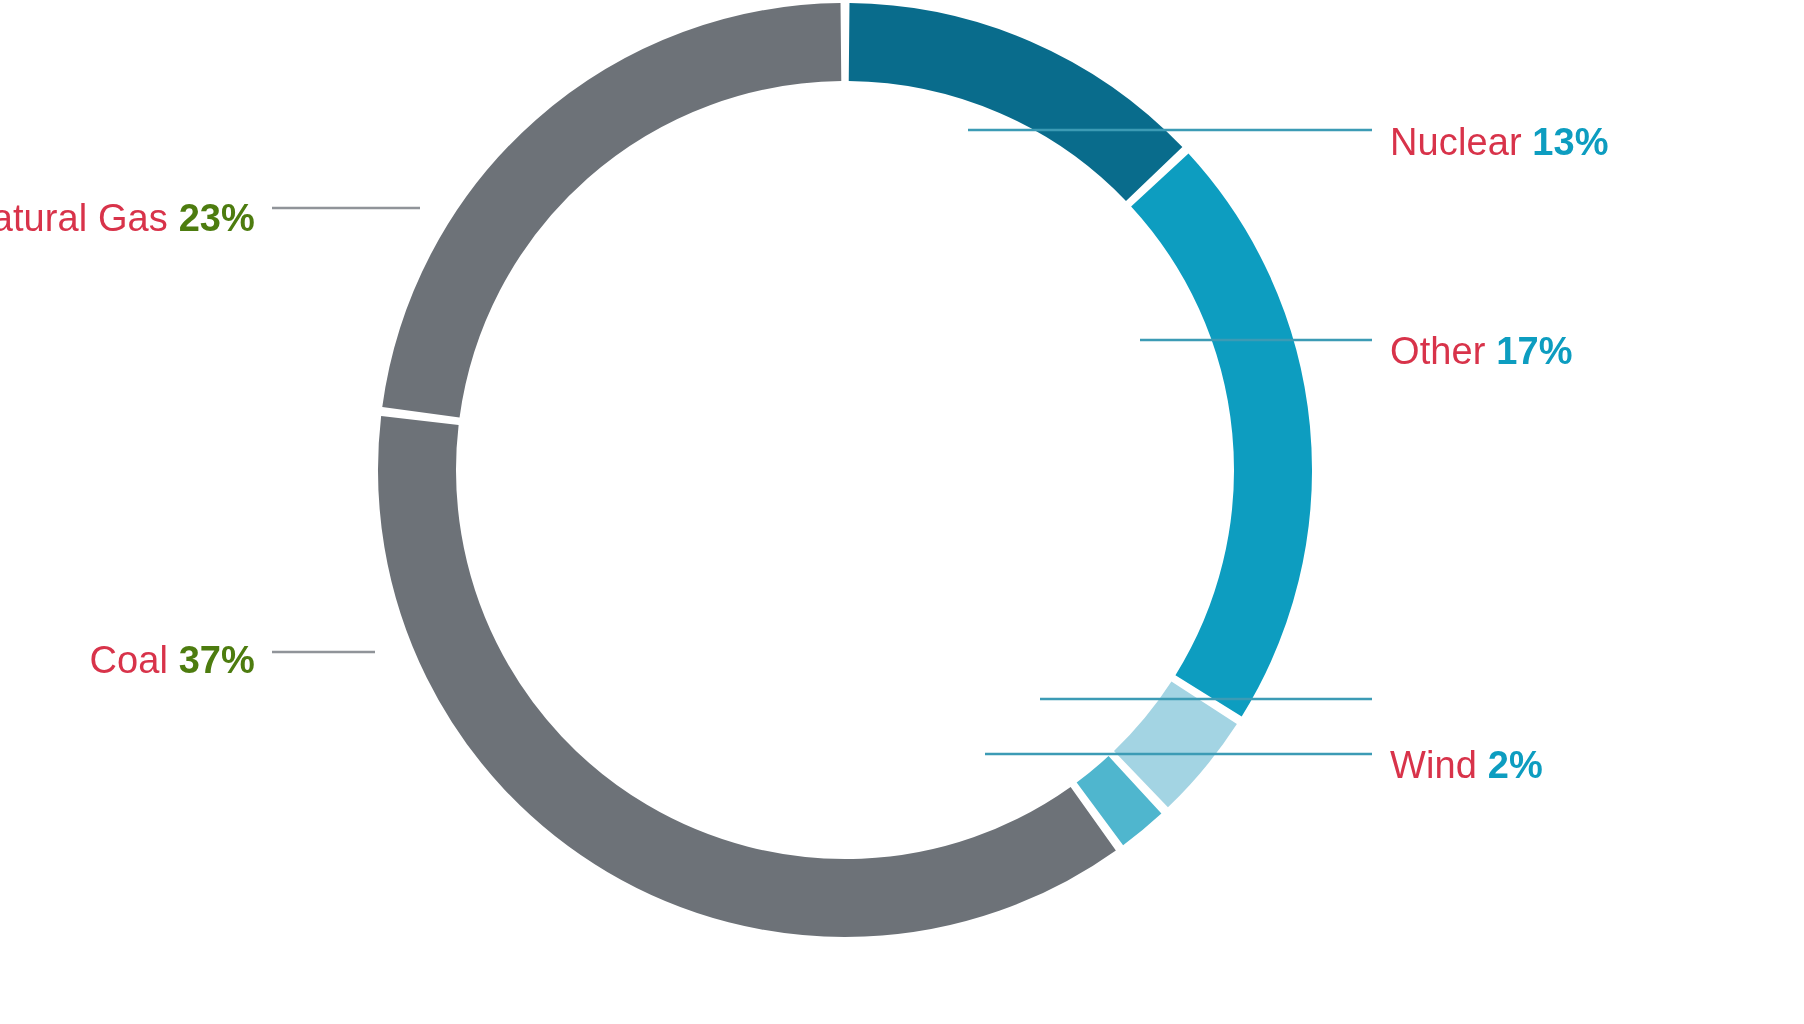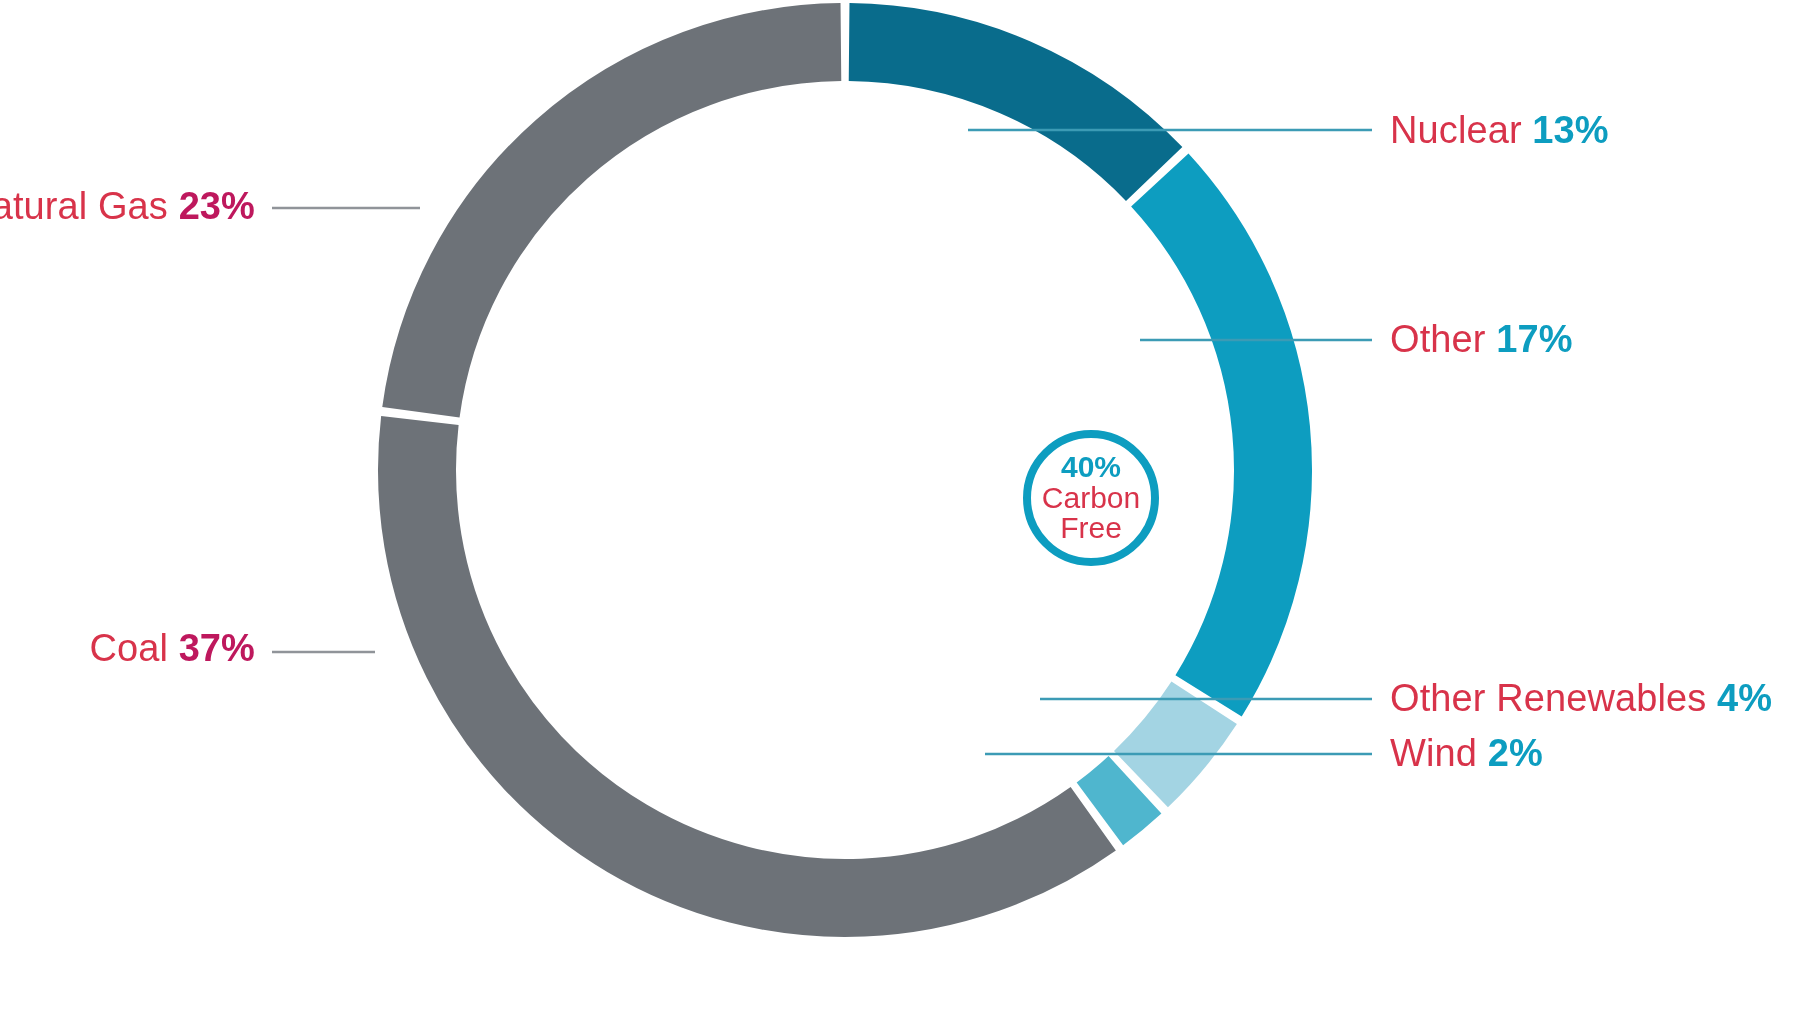--- a/index.html
+++ b/index.html
@@ -27,25 +27,26 @@
     width: 1804px;
     height: 1024px;
   }
   .callout-label {
     position: absolute;
     white-space: nowrap;
     font-size: 38px;
     font-weight: 400;
     line-height: 1;
     letter-spacing: 0.1px;
+    margin-top: 12px;
   }
   .callout-label .lbl-name { color: #D8334A; }
   .callout-label .lbl-val  { font-weight: 700; }
   .callout-label.val-teal .lbl-val { color: #0D9DC0; }
-  .callout-label.val-gray .lbl-val { color: #be185d; }
+  .callout-label.val-gray .lbl-val { color: #4d7c0f; }
 
   
   #label-nuclear   { left: 1390px; top: 111px; }
   #label-wind      { left: 1390px; top: 320px; }
   #label-otherren  { left: 1390px; top: 679px; }
   #label-solar     { left: 1390px; top: 734px; }
   
   #label-naturalgas { right: 1549px; top: 187px; text-align: right; }
   #label-coal       { right: 1549px; top: 629px; text-align: left; }
 
@@ -105,39 +106,30 @@
   <div class="callout-label val-teal" id="label-nuclear">
     <span class="lbl-name">Nuclear</span>
     <span class="lbl-val">13%</span>
   </div>
 
   <div class="callout-label val-teal" id="label-wind">
     <span class="lbl-name">Other</span>
     <span class="lbl-val">17%</span>
   </div>
 
-  <div class="callout-label val-teal" id="label-otherren">
-    <span class="lbl-name">Other Renewables</span>
-    <span class="lbl-val">4%</span>
-  </div>
 
   <div class="callout-label val-teal" id="label-solar">
     <span class="lbl-name">Wind</span>
     <span class="lbl-val">2%</span>
   </div>
 
   <div class="callout-label val-gray" id="label-naturalgas">
     <span class="lbl-name">Natural Gas</span>
     <span class="lbl-val">23%</span>
   </div>
 
   <div class="callout-label val-gray" id="label-coal">
     <span class="lbl-name">Coal</span>
     <span class="lbl-val">37%</span>
   </div>
 
-  <div id="center-badge">
-    <span class="badge-pct">40%</span>
-    <span class="badge-line">Carbon</span>
-    <span class="badge-line">Free</span>
-  </div>
 
 </div>
 
 </body></html>

